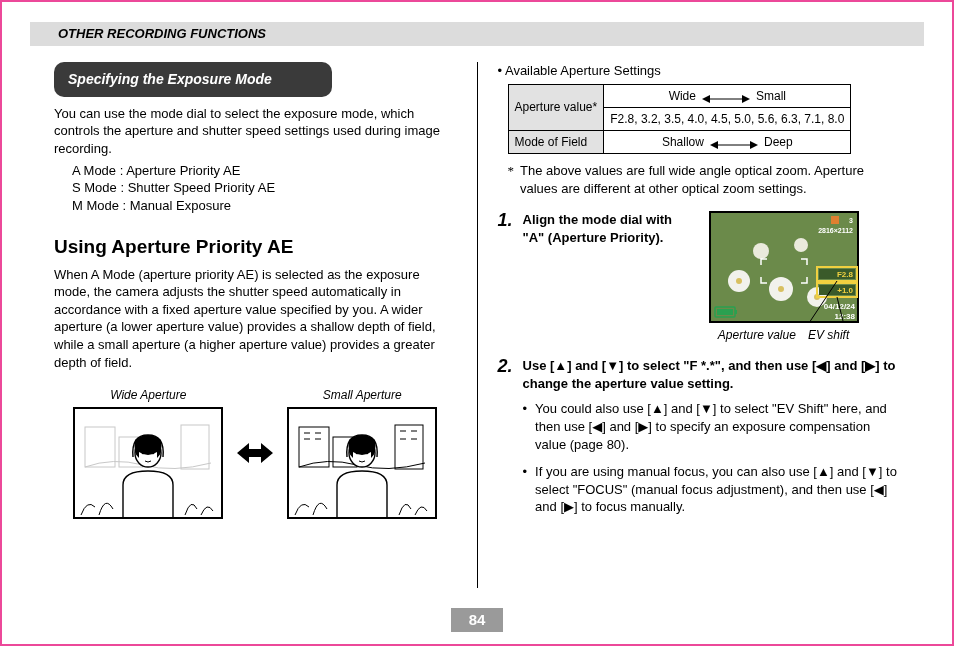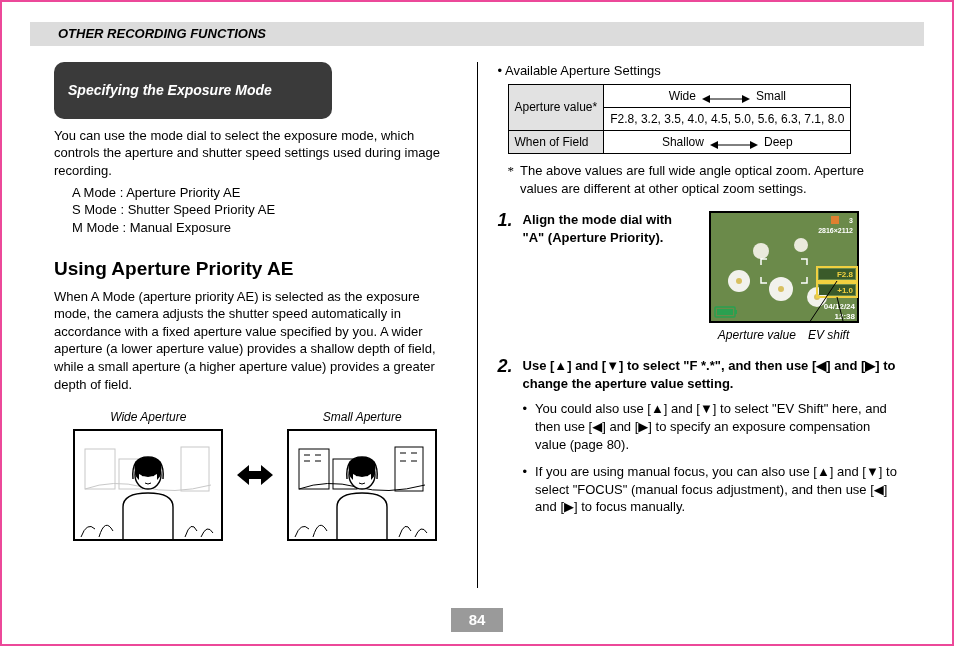--- a/index.html
+++ b/index.html
@@ -37,21 +37,21 @@
     display:flex;gap:16px;
   }
   .col{flex:1 1 0;position:relative;}
   .divider{
     width:0;border-left:1.5px solid #000;align-self:stretch;
     margin:0 4px;
   }
   .pill{
     display:inline-block;background:var(--dark-pill);color:#fff;
     font-weight:700;font-style:italic;font-size:14px;
-    padding:19px 14px;border-radius:10px;min-width:250px;
+    padding:8px 14px;border-radius:10px;min-width:250px;
   }
   .body-text{margin-top:8px;font-size:13px;}
   .mode-list{margin:4px 0 0 18px;font-size:13px;}
   .mode-list div{white-space:nowrap;}
   .h2{font-size:19px;font-weight:700;margin:20px 0 6px 0;}
   .diagram-row{
     margin-top:16px;display:flex;align-items:center;gap:14px;
     justify-content:center;
   }
   .panel-wrap{display:flex;flex-direction:column;align-items:center;gap:4px;}
@@ -214,21 +214,21 @@
                     </svg>
               </span>
               <span>Small</span>
             </span>
           </td>
         </tr>
         <tr>
           <td class="cell-center">F2.8, 3.2, 3.5, 4.0, 4.5, 5.0, 5.6, 6.3, 7.1, 8.0</td>
         </tr>
         <tr>
-          <td class="lbl">When of Field</td>
+          <td class="lbl">Mode of Field</td>
           <td class="cell-center">
             <span class="wide-small">
               <span>Shallow</span>
               <span class="tiny-arrow">
                 <svg viewBox="0 0 48 10">
                       <line x1="6" y1="5" x2="42" y2="5" stroke="#000"></line>
                       <polygon points="0,5 8,1 8,9" fill="#000"></polygon>
                       <polygon points="48,5 40,1 40,9" fill="#000"></polygon>
                     </svg>
               </span>

